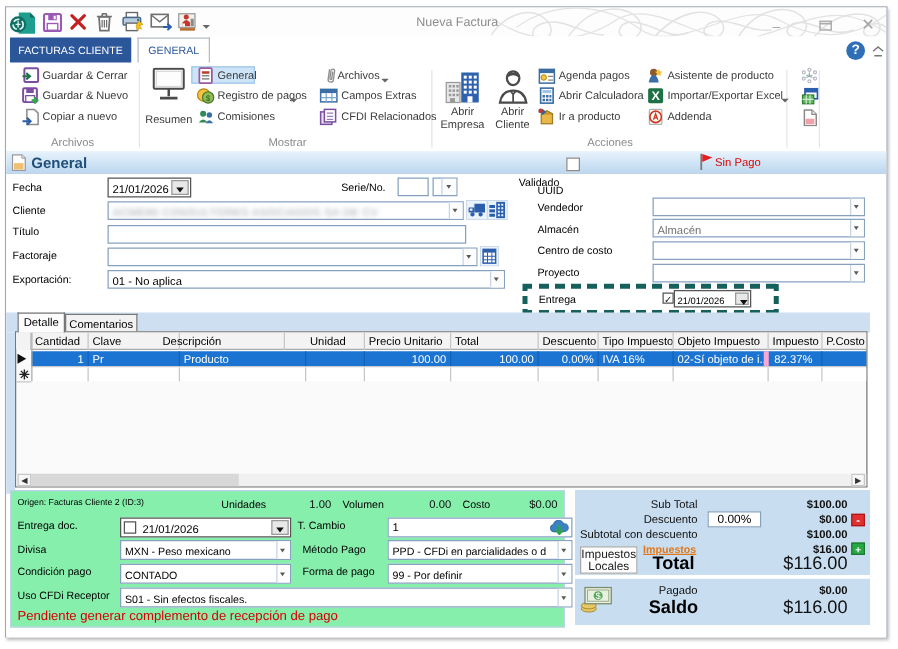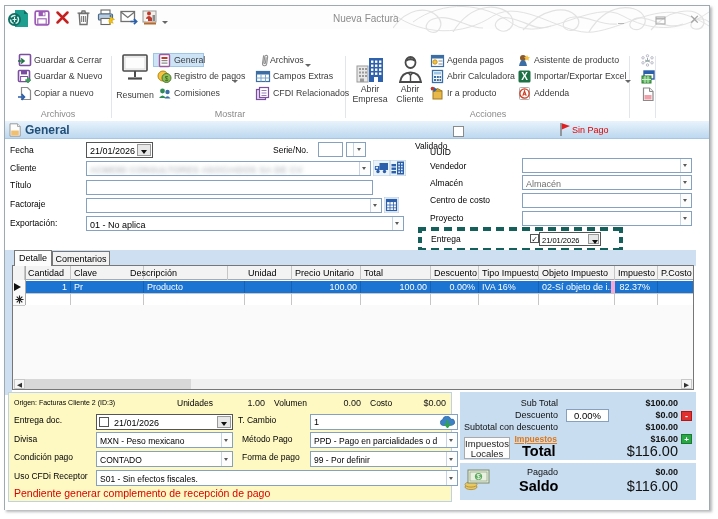--- a/index.html
+++ b/index.html
@@ -43,21 +43,21 @@
 .chk { position:absolute; width:11px; height:11px; background:#fff; border:1px solid #8a8a8a; }
 #marquee:before { content:""; position:absolute; left:0; top:0; width:205px; height:4px; background:repeating-linear-gradient(90deg,#15605a 0 8px,transparent 8px 13px); }
 #marquee:after { content:""; position:absolute; left:0; bottom:0; width:205px; height:4px; background:repeating-linear-gradient(90deg,#15605a 0 8px,transparent 8px 13px); }
 
 #grid { position:absolute; left:7px; top:144px; width:682px; height:125px; background:#fafafa; border:1px solid #777; }
 .gtabs { position:absolute; font-size:9px; color:#000; }
 #thead { position:absolute; left:0; top:0; height:14px; background:#f3f3f3; border-bottom:1px solid #aaa; font-size:9px; color:#000; width:680px; }
 .hc { position:absolute; top:0; height:14px; line-height:14px; padding-left:3px; border-right:1px solid #c6c6c6; white-space:nowrap; overflow:hidden; }
 .r1c { position:absolute; height:12px; line-height:12px; font-size:9px; color:#fff; white-space:nowrap; overflow:hidden; padding:0 3px; }
 
-#bl { position:absolute; left:3px; top:271px; width:444px; height:110px; background:#fef9c3; border:1px solid #bdd2e6; }
+#bl { position:absolute; left:3px; top:271px; width:444px; height:110px; background:#86efac; border:1px solid #bdd2e6; }
 #br1 { position:absolute; left:455px; top:271px; width:236px; height:68px; background:#c8ddf0; }
 #br2 { position:absolute; left:455px; top:342px; width:236px; height:37px; background:#c8ddf0; }
 .blbl { position:absolute; font-size:8.5px; color:#000; white-space:nowrap; }
 .num { position:absolute; font-size:9px; color:#111; text-align:right; white-space:nowrap; }
 .bold { font-weight:normal; }
 .red { color:#d80000; }
 </style>
 </head>
 <body>
 <div id="win">
@@ -130,20 +130,29 @@
     <span class="qat" style="left:157px; top:8px"><span class="dar"></span></span>
     <div id="title">Nueva Factura</div>
     <div class="winbtn" style="left:613px; top:11px; font-size:11px">–</div>
     <svg style="position:absolute; left:650px; top:10px" width="11" height="9" viewBox="0 0 11 9" fill="none" stroke="#ababab">
         <rect x="1" y="1" width="9" height="7" stroke-width="1.1"></rect>
         <path d="M1 2.8 h9" stroke-width="1.4"></path>
       </svg>
     <div class="winbtn" style="left:684px; top:9px; font-size:13px">✕</div>
   </div>
 
+  <div id="tabrow">
+    <div id="tab1">FACTURAS CLIENTE</div>
+    <div id="tab2">GENERAL</div>
+    <div style="position:absolute; left:672px; top:4px; width:15px; height:15px; border-radius:50%; background:#2e6fb8; color:#fff; font-size:11px; font-weight:bold; text-align:center; line-height:15px;">?</div>
+    <svg style="position:absolute; left:692px; top:7px" width="11" height="10" viewBox="0 0 11 10" fill="none" stroke="#777" stroke-width="1.2">
+        <path d="M1.5 5 L5.5 1.5 L9.5 5"></path>
+        <path d="M2.5 8.5 h6"></path>
+      </svg>
+  </div>
 
   <div id="ribbon">
     <div class="rsep" style="left:106px"></div>
     <div class="rsep" style="left:340px"></div>
     <div class="rsep" style="left:624px"></div>
     <div class="rsep" style="left:650px"></div>
     <div class="rlabel" style="left:13px">Archivos</div>
     <div class="rlabel" style="left:185px">Mostrar</div>
     <div class="rlabel" style="left:443px">Acciones</div>
 
@@ -566,21 +575,21 @@
             <path d="M7.5 4 v6.5 M4.8 7.8 l2.7 3.4 l2.7 -3.4" fill="none" stroke="#2fa44a" stroke-width="1.8"></path>
           </svg>
         </span>
       <div class="blbl" style="left:5px; top:41px">Divisa</div>
       <div class="cmb" style="left:87px; top:39px; width:137px; height:16px; font-size:8.5px">
           <span class="tx">MXN - Peso mexicano</span>
           <span class="ar"></span>
         </div>
       <div class="blbl" style="left:233px; top:41px">Método Pago</div>
       <div class="cmb" style="left:301px; top:39px; width:148px; height:16px; font-size:8.5px">
-          <span class="tx">PPD - Pago en parcialidades o d</span>
+          <span class="tx">PPD - CFDi en parcialidades o d</span>
           <span class="ar"></span>
         </div>
       <div class="blbl" style="left:5px; top:59px">Condición pago</div>
       <div class="cmb" style="left:87px; top:58px; width:137px; height:16px; font-size:8.5px">
           <span class="tx">CONTADO</span>
           <span class="ar"></span>
         </div>
       <div class="blbl" style="left:233px; top:59px">Forma de pago</div>
       <div class="cmb" style="left:301px; top:58px; width:148px; height:16px; font-size:8.5px">
           <span class="tx">99 - Por definir</span>

